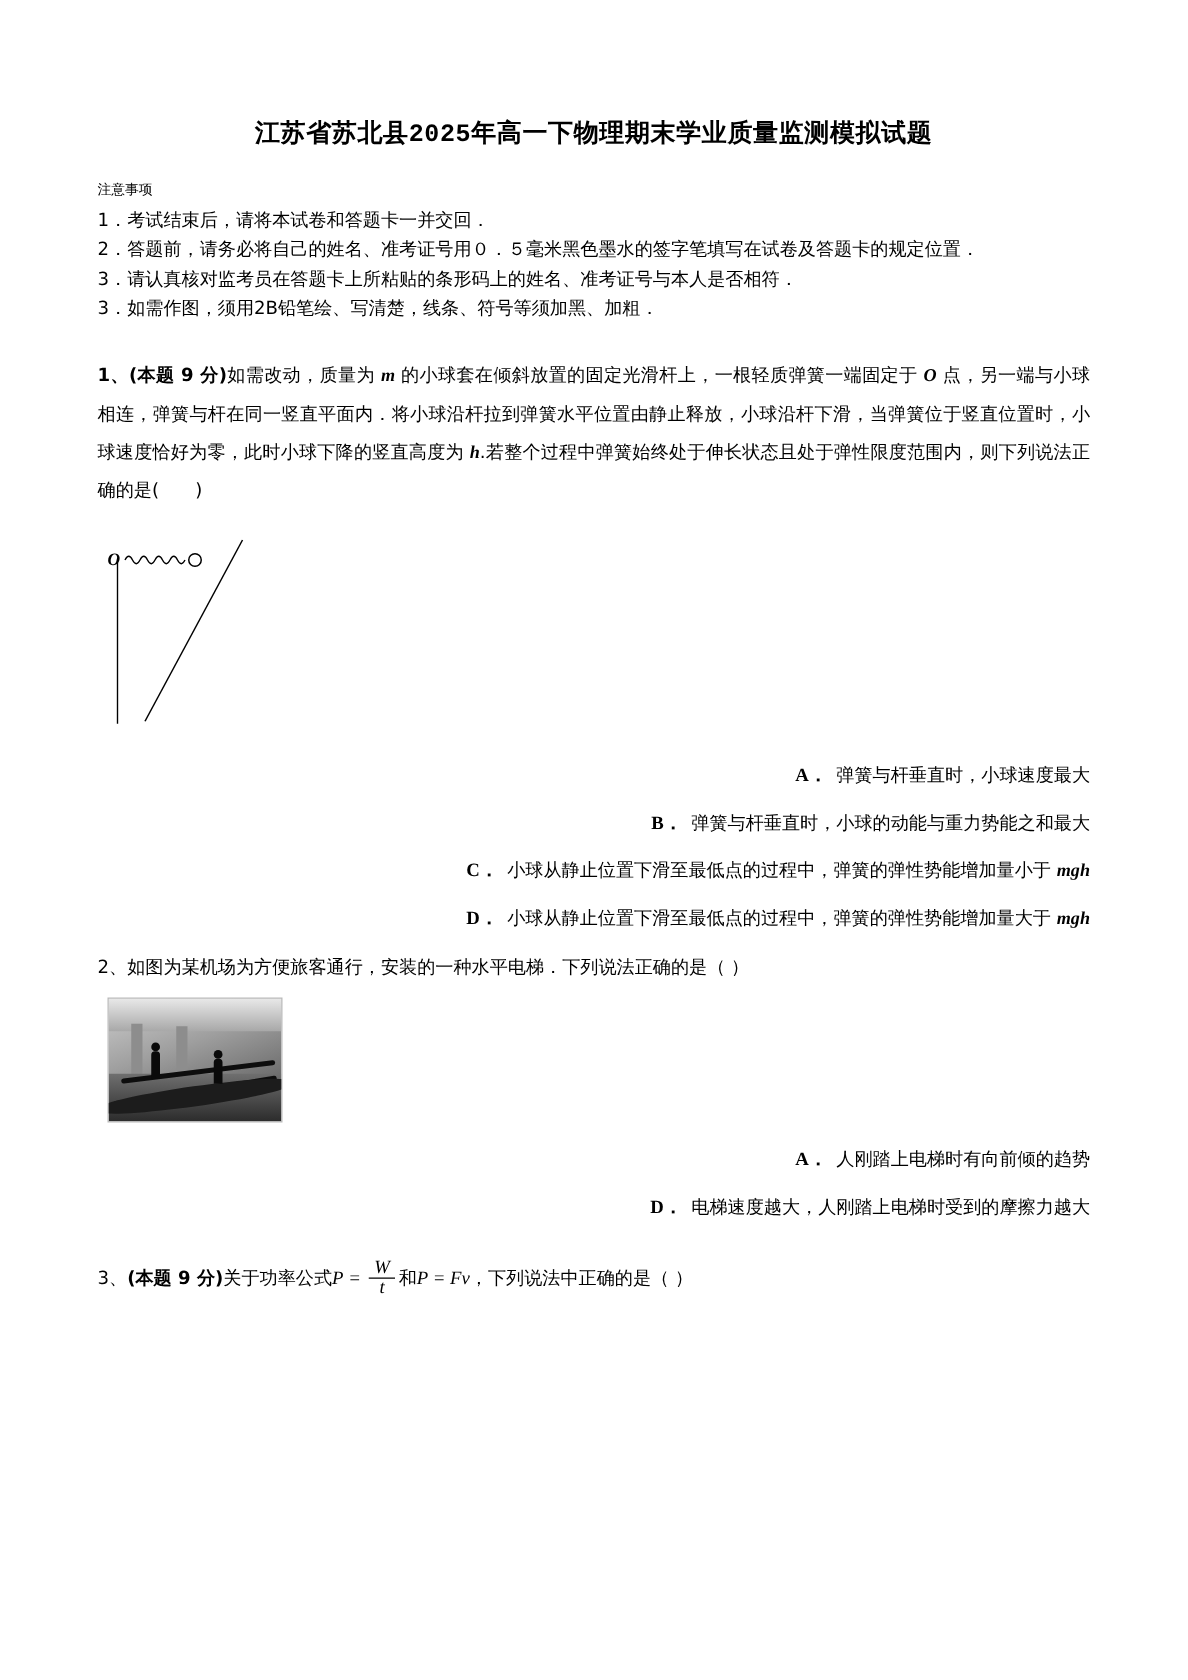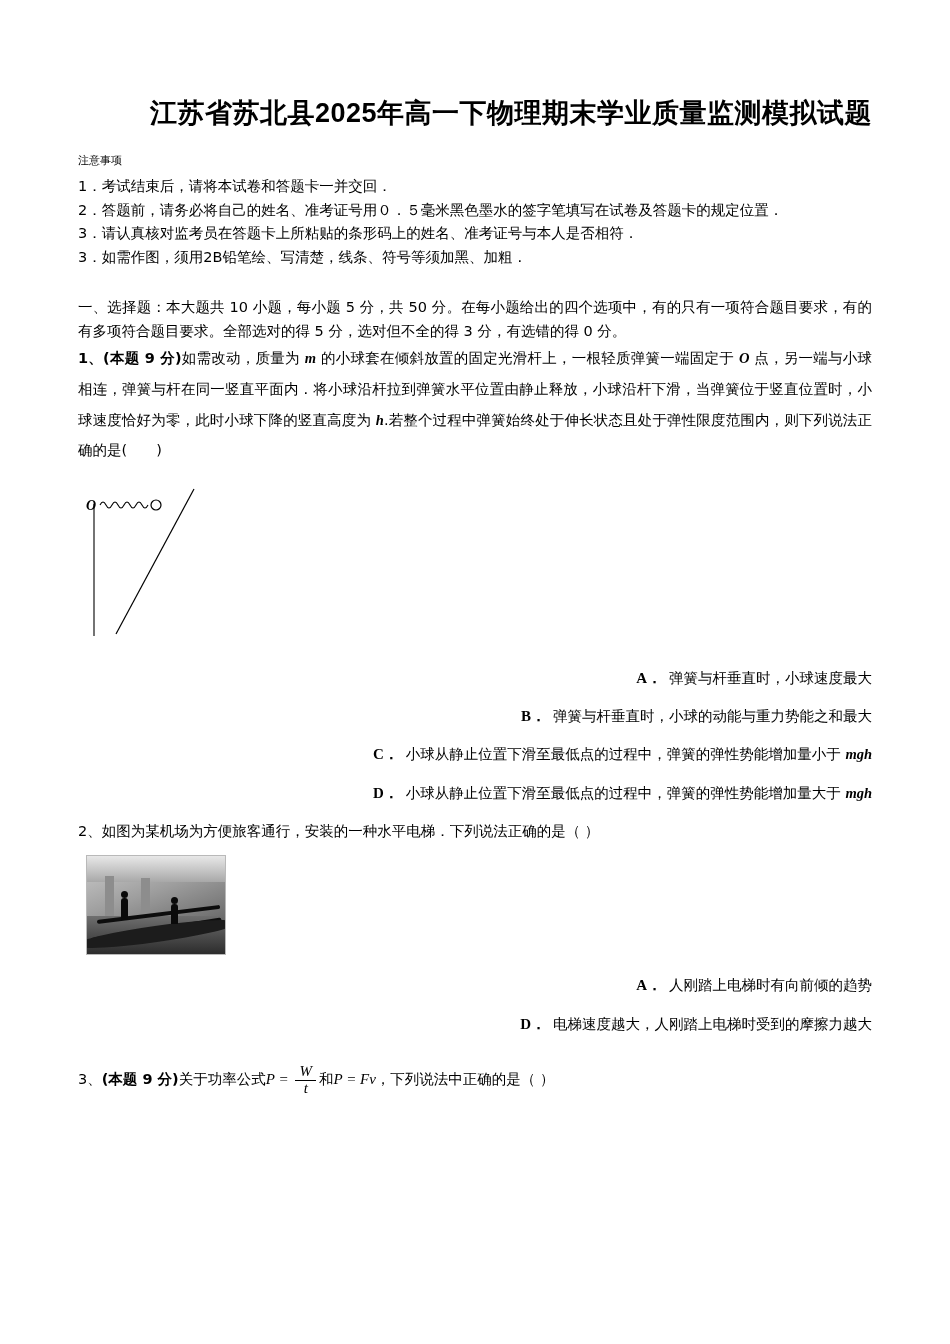--- a/index.html
+++ b/index.html
@@ -16,24 +16,24 @@
     overflow: hidden;
   }
   .page {
     position: relative;
     width: 950px;
     height: 1344px;
     box-sizing: border-box;
     padding: 96px 78px 0 78px;
   }
   .doc-title {
-    text-align: right;
-    font-family: Liberation Sans, sans-serif;
+    text-align: center;
+    font-family: Liberation Mono, monospace;
     font-weight: bold;
-    font-size: 27px;
+    font-size: 20px;
     letter-spacing: 0.5px;
     margin: 0 0 22px 0;
     line-height: 1.3;
   }
   .section-label {
     font-family: Liberation Sans, sans-serif;
     font-size: 11px;
     margin: 0 0 7px 0;
   }
   .notice-line {
@@ -170,21 +170,20 @@
 
   <div class="section-label">注意事项</div>
 
   <p class="notice-line">1．考试结束后，请将本试卷和答题卡一并交回．</p>
   <p class="notice-line">2．答题前，请务必将自己的姓名、准考证号用０．５毫米黑色墨水的签字笔填写在试卷及答题卡的规定位置．</p>
   <p class="notice-line">3．请认真核对监考员在答题卡上所粘贴的条形码上的姓名、准考证号与本人是否相符．</p>
   <p class="notice-line">3．如需作图，须用2B铅笔绘、写清楚，线条、符号等须加黑、加粗．</p>
 
   <div class="gap-lg"></div>
 
-  <p class="para">一、选择题：本大题共 10 小题，每小题 5 分，共 50 分。在每小题给出的四个选项中，有的只有一项符合题目要求，有的有多项符合题目要求。全部选对的得 5 分，选对但不全的得 3 分，有选错的得 0 分。</p>
 
   <p class="q-stem">
     <span class="bold">1、</span><span class="bold">(本题 9 分)</span><span>如需改动，质量为 </span><span class="ital">m</span><span> 的小球套在倾斜放置的固定光滑杆上，一根轻质弹簧一端固定于 </span><span class="ital">O</span><span> 点，另一端与小球相连，弹簧与杆在同一竖直平面内．将小球沿杆拉到弹簧水平位置由静止释放，小球沿杆下滑，当弹簧位于竖直位置时，小球速度恰好为零，此时小球下降的竖直高度为 </span><span class="ital">h</span><span>.若整个过程中弹簧始终处于伸长状态且处于弹性限度范围内，则下列说法正确的是(　　)</span>
   </p>
 
   <div class="figure1">
     <span class="fig1-o">O</span>
     <svg width="150" height="160" viewBox="0 0 150 160">
 
       <line x1="8" y1="20" x2="8" y2="152" stroke="#000" stroke-width="1.1"></line>

